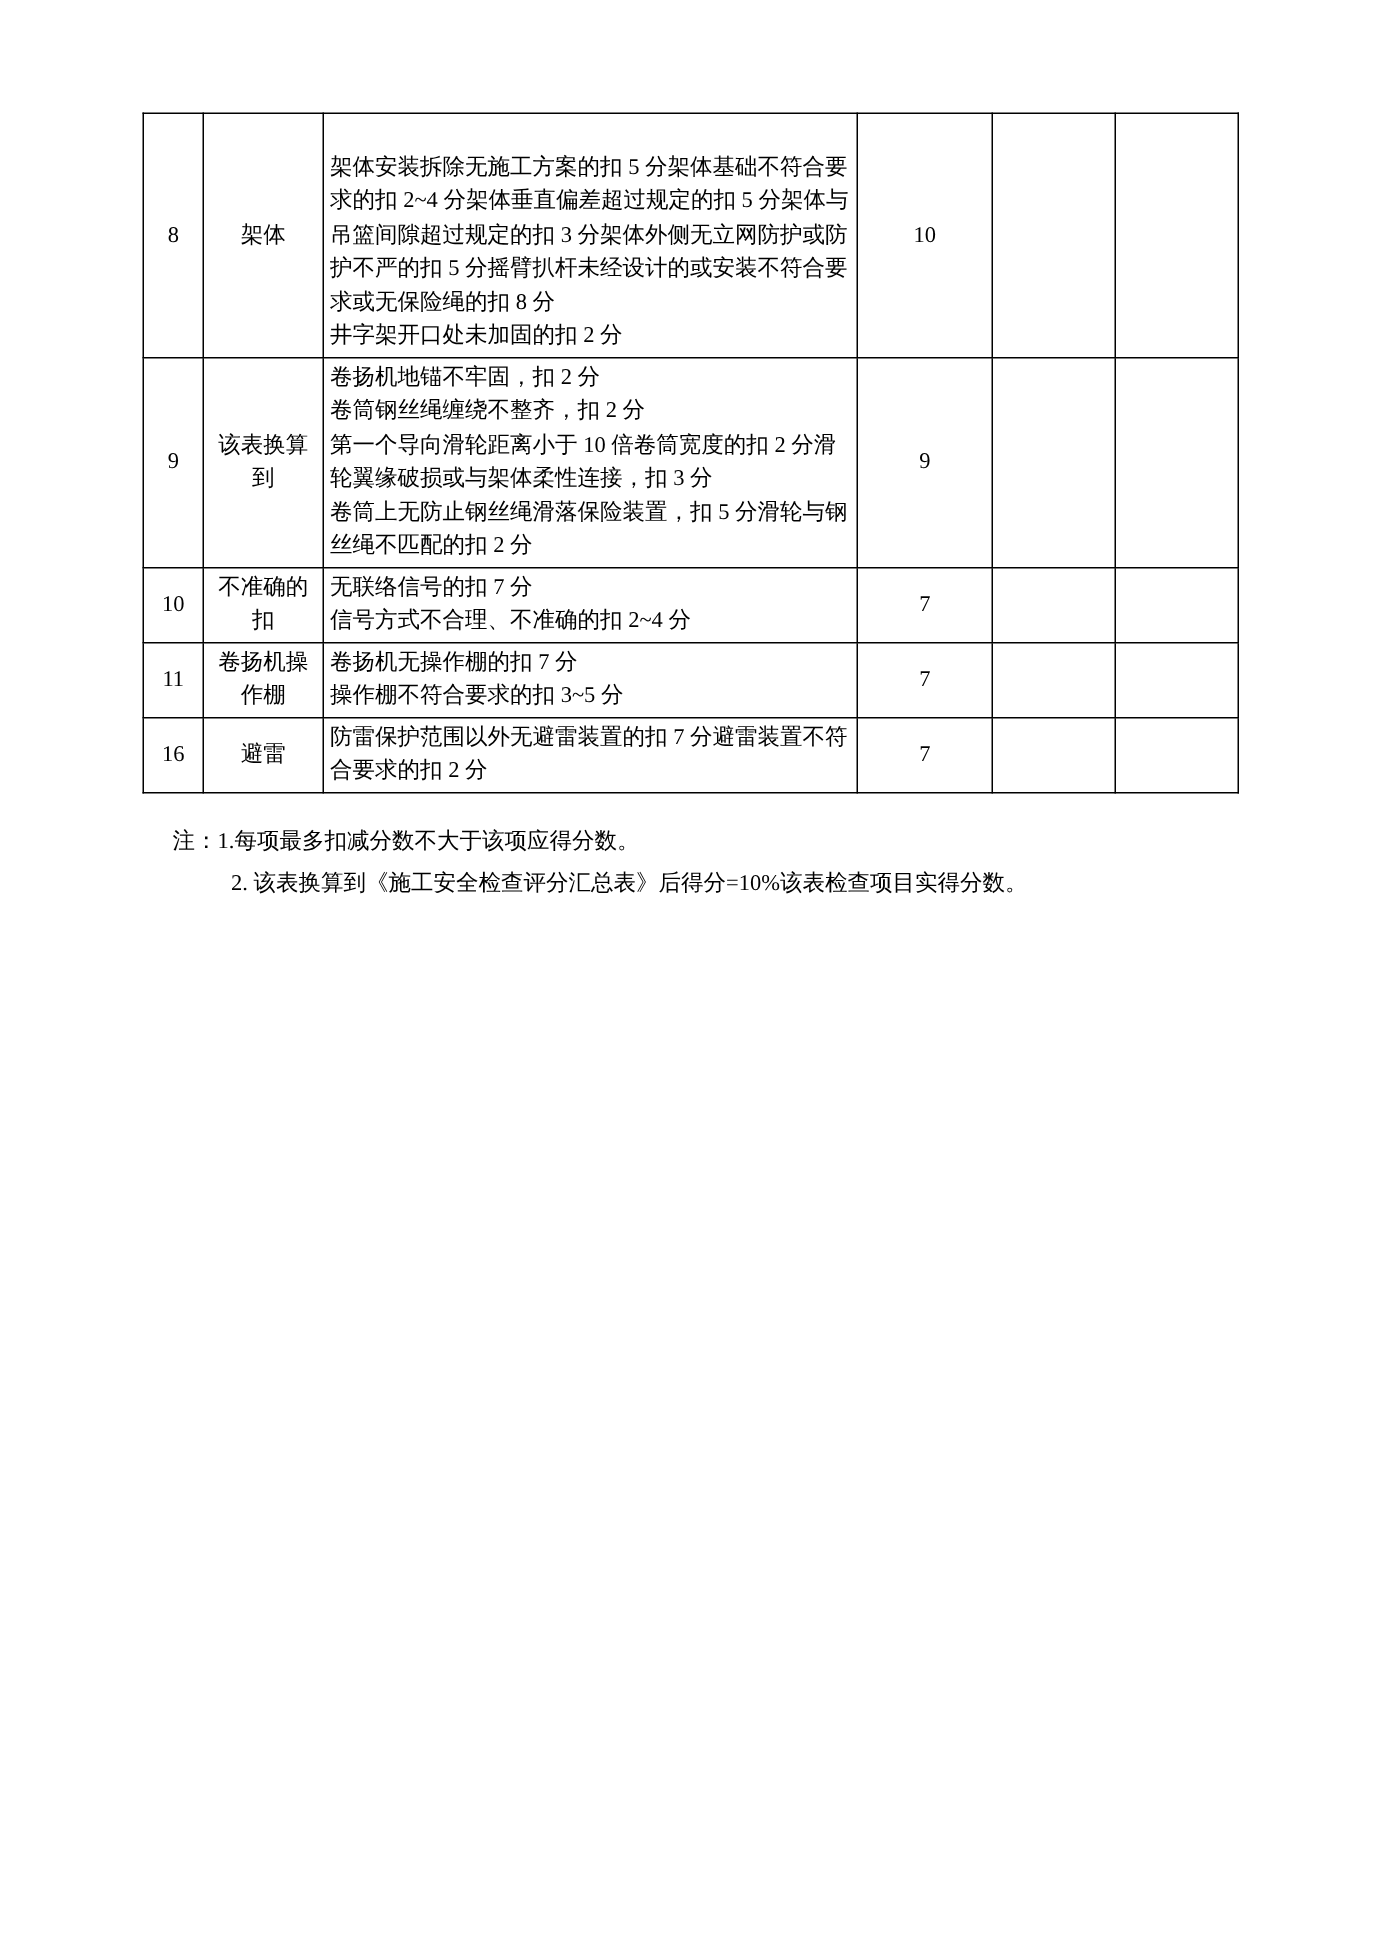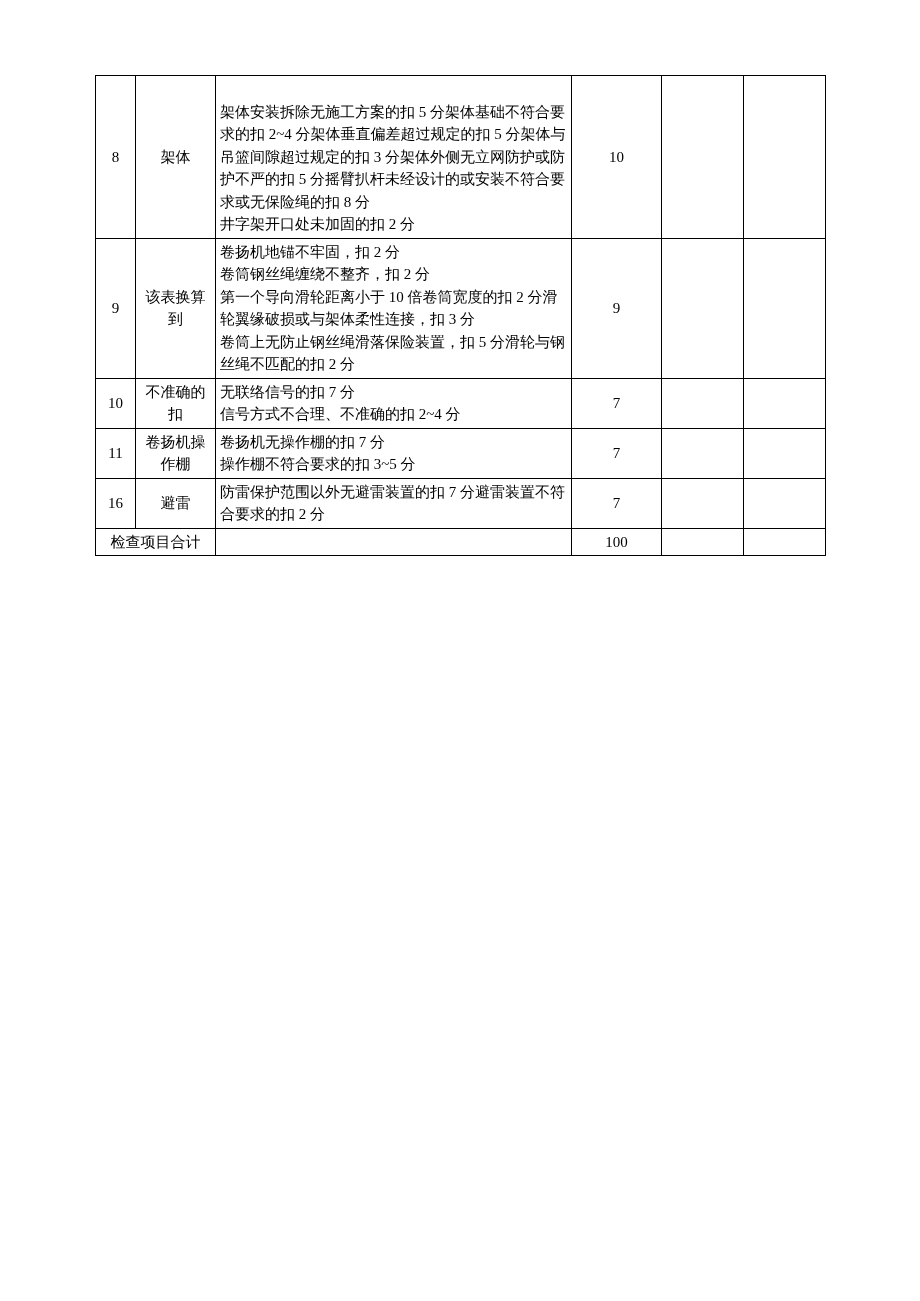--- a/index.html
+++ b/index.html
@@ -100,24 +100,21 @@
 
       <tr>
         <td class="center">16</td>
         <td class="center">避雷</td>
         <td class="left prewrap">防雷保护范围以外无避雷装置的扣 7 分避雷装置不符合要求的扣 2 分</td>
         <td class="center">7</td>
         <td class="center"></td>
         <td class="center"></td>
       </tr>
 
-      <tr>
-        <td class="center" colspan="2">检查项目合计</td>
-        <td class="left"></td>
-        <td class="center">100</td>
-        <td class="center"></td>
-        <td class="center"></td>
-      </tr>
     </tbody>
   </table>
 
+  <div class="notes">
+    <span class="note-line">注：1.每项最多扣减分数不大于该项应得分数。</span>
+    <span class="note-line note-indent">2. 该表换算到《施工安全检查评分汇总表》后得分=10%该表检查项目实得分数。</span>
+  </div>
 
 </div>
 
 </body></html>

